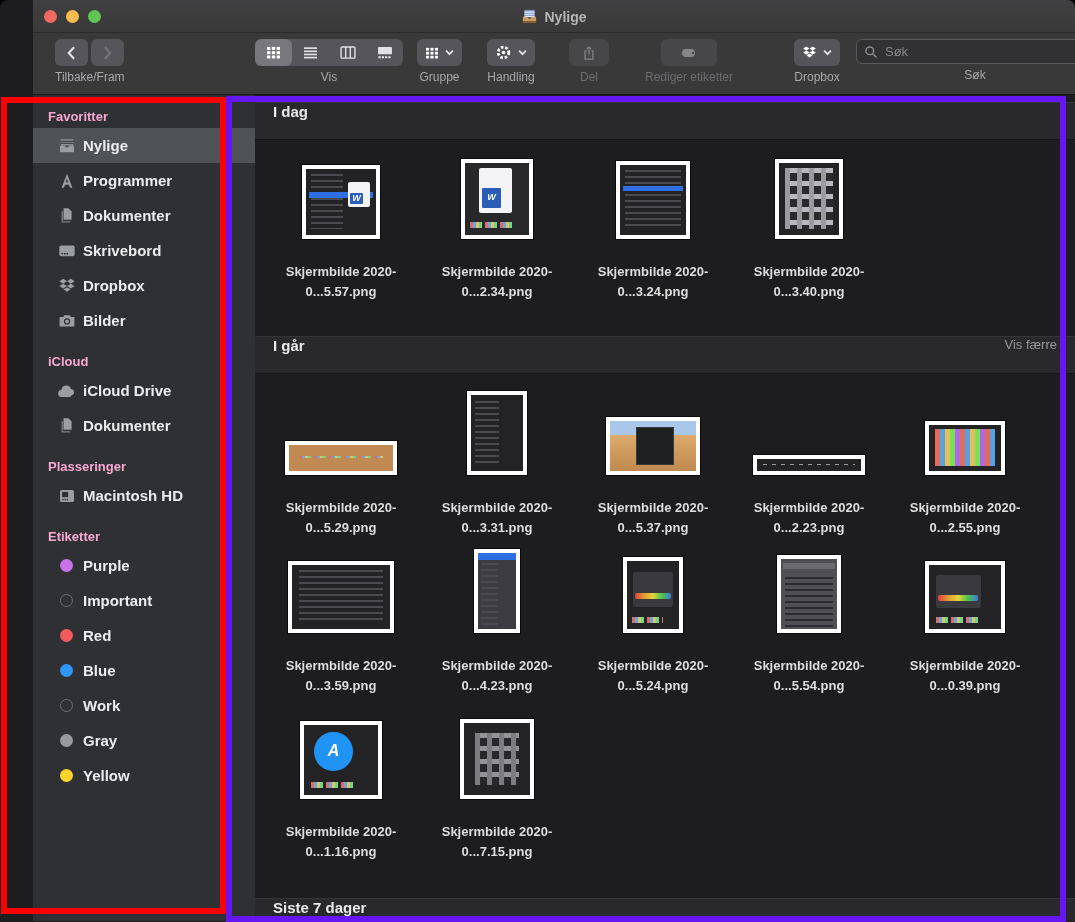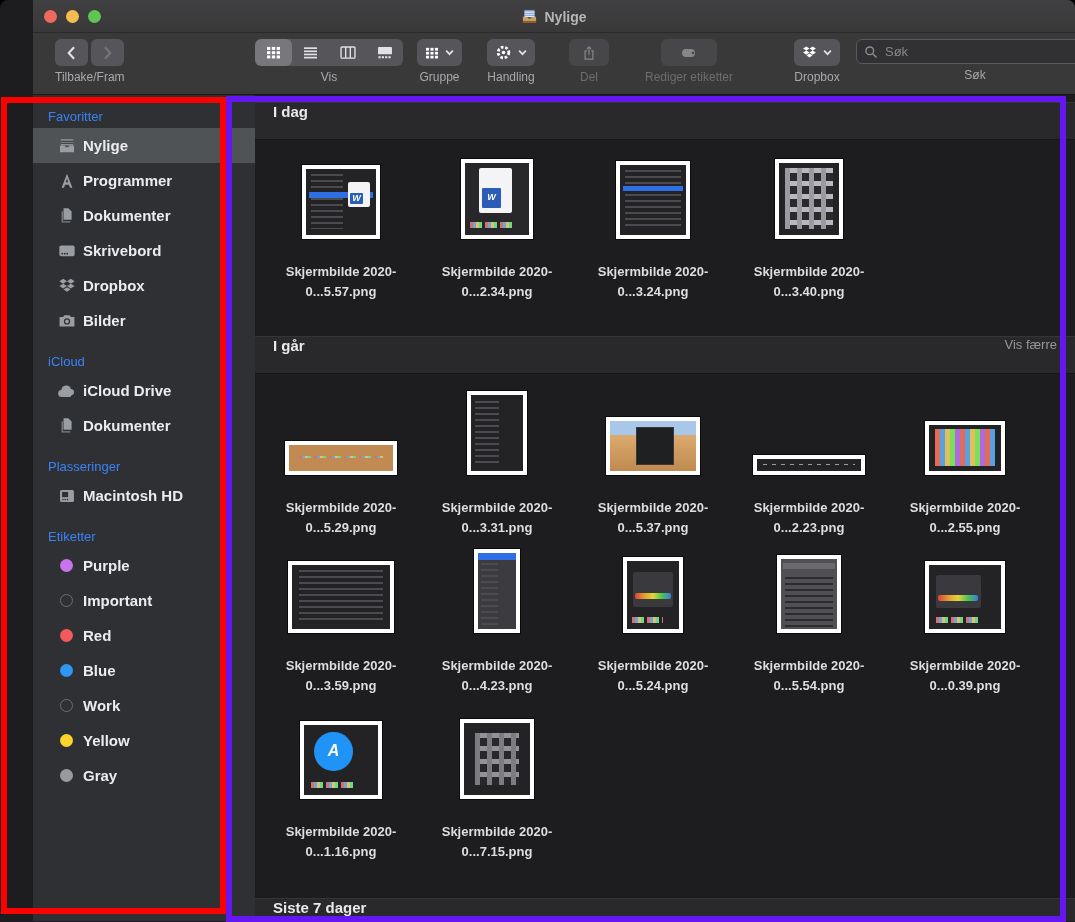--- a/index.html
+++ b/index.html
@@ -27,21 +27,21 @@
   .seg .s.sel{background:#77777c;border-radius:6px;}
   .drop{padding:0 8px;gap:6px;}
   .searchfield{width:238px;height:25px;background:#313134;border:1px solid #5a5a5e;border-radius:6px;display:flex;align-items:center;padding:0 7px;gap:5px;color:#8e8e92;}
   .searchfield input{flex:1;background:transparent;border:none;outline:none;color:#ddd;font-size:13px;}
   .searchfield input::placeholder{color:#86868a;}
   svg.ic{display:block;}
 
   
   .wbody{position:relative;display:flex;height:826px;}
   .sidebar{width:222px;background:#2e3033;padding:14px 0 0 0;flex:none;overflow:hidden;}
-  .side-title{font-size:13px;font-weight:normal;color:#3b82f6;padding:0 0 4px 15px;margin-top:16px;}
+  .side-title{font-size:13px;font-weight:bold;color:#f9a8d4;padding:0 0 4px 15px;margin-top:16px;}
   .side-section:first-child .side-title{margin-top:0;}
   .side-item{display:flex;align-items:center;gap:7px;height:35px;padding-left:24px;color:#ececee;font-size:15px;font-weight:bold;}
   .side-item.selected{background:#505356;}
   .side-icn{width:19px;height:19px;display:flex;align-items:center;justify-content:center;color:#9a9da2;flex:none;}
   .tagdot{width:13px;height:13px;border-radius:50%;margin:3px;}
   .tagdot.outline{background:transparent !important;border:1.5px solid #6e6e72;}
 
   .content{flex:1;background:#1d1d1f;overflow:hidden;position:relative;padding-top:7px;}
   .band{height:38px;background:#29292c;border-top:1px solid #353537;border-bottom:1px solid #161618;display:flex;align-items:flex-start;padding:0 18px;}
   .band-title{color:#e9e9eb;font-size:15px;font-weight:bold;}
@@ -376,29 +376,29 @@
             <span>Blue</span>
           </div>
           <div class="side-item">
             <span class="side-icn">
               <span class="tagdot outline"></span>
             </span>
             <span>Work</span>
           </div>
           <div class="side-item">
             <span class="side-icn">
+              <span class="tagdot" style="background: rgb(154, 154, 158);"></span>
+            </span>
+            <span>Gray</span>
+          </div>
+          <div class="side-item">
+            <span class="side-icn">
               <span class="tagdot" style="background: rgb(253, 212, 44);"></span>
             </span>
             <span>Yellow</span>
-          </div>
-          <div class="side-item">
-            <span class="side-icn">
-              <span class="tagdot" style="background: rgb(154, 154, 158);"></span>
-            </span>
-            <span>Gray</span>
           </div>
         </div>
       </div>
     <div class="content" id="content">
         <div class="band">
           <span class="band-title">I dag</span>
         </div>
         <div class="cells cells-a">
           <div class="cell">
             <div class="thumb t-list-word" style="width: 78px; height: 74px;">

